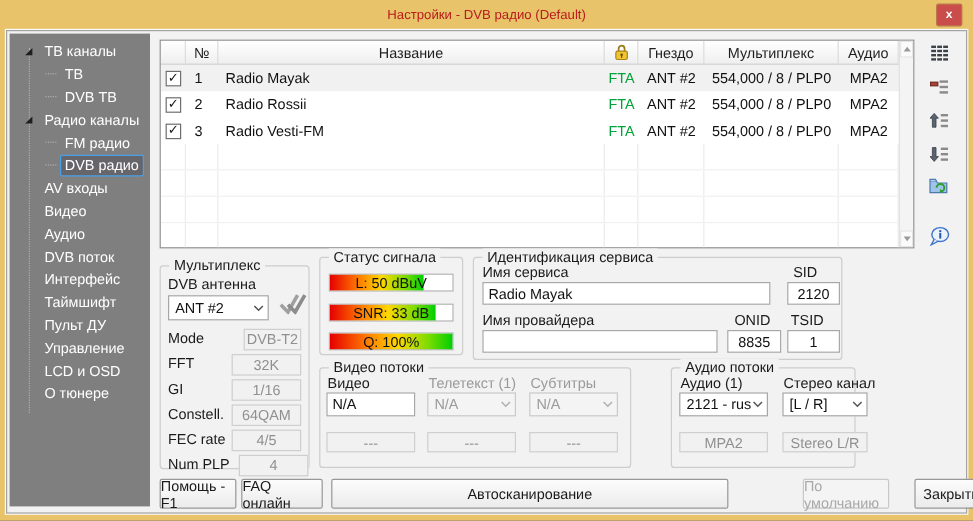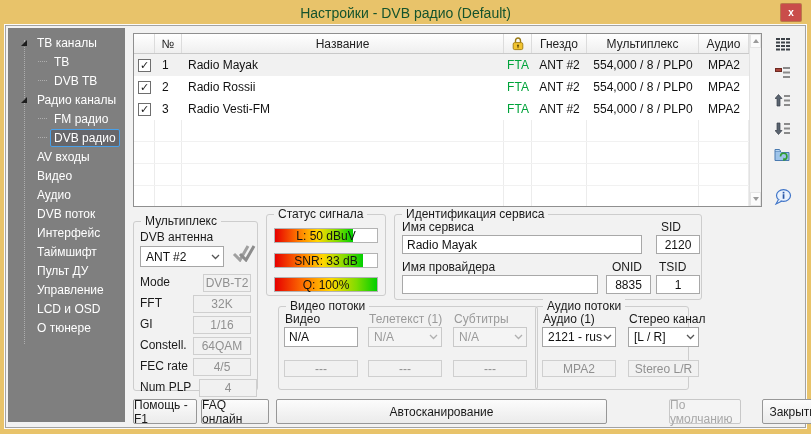--- a/index.html
+++ b/index.html
@@ -1,20 +1,20 @@
 <!DOCTYPE html>
 <html style="--frame: #e8c36a; --close_btn: #c94d4a; --sidebar_bg: #7f7f7f; --selection_border: #4aa0e8; --fta_green: #00a33a;"><head>
 <meta charset="utf-8">
 <style>
   * { margin:0; padding:0; box-sizing:border-box; }
   body { font-family:"Liberation Sans","DejaVu Sans",sans-serif; background:#555; }
   .window { position:relative; width:811px; height:434px; background:var(--frame,#e8c36a);
             overflow:hidden; font-size:12px; color:#1a1a1a; }
   .titlebar { position:absolute; top:0; left:0; right:0; height:25px; text-align:center;
-              line-height:26px; font-size:14px; color:#14532d; }
+              line-height:26px; font-size:11px; color:#b91c1c; }
   .close-btn { position:absolute; top:4px; right:10px; width:20px; height:17px;
                background:var(--close_btn,#c94d4a); color:#fff; font-size:10px; font-weight:bold;
                text-align:center; line-height:17px; border-radius:1px; cursor:default;
                box-shadow:0 0 0 1px rgba(150,60,50,.55); }
   .client { position:absolute; left:5px; top:25px; width:801px; height:403px;
             background:#f2f2f2; border:1px solid #a3a3a3; box-shadow:0 0 0 1px #fbfbfb; }
 
   
   .sidebar { position:absolute; left:8px; top:28px; width:117px; height:394px;
              background:var(--sidebar_bg,#7f7f7f); color:#fff; overflow:hidden; padding-top:5px; }
@@ -65,22 +65,22 @@
   .tool { position:absolute; left:769px; width:27px; height:22px; display:flex;
           align-items:center; justify-content:center; }
 
   
   .group { position:absolute; border:1px solid #cdcdcd; border-radius:3px; }
   .group-title { position:absolute; top:-8px; left:7px; background:#f2f2f2; padding:0 4px;
                  line-height:15px; color:#1a1a1a; white-space:nowrap; }
   .g-mux    { left:133px; top:221px; width:125px; height:170px; }
   .g-signal { left:266px; top:214px; width:120px; height:82px;  }
   .g-service{ left:394px; top:214px; width:308px; height:86px;  }
-  .g-video  { left:278px; top:306px; width:260px; height:84px;  }
-  .g-audio  { left:535px; top:306px; width:154px; height:84px;  }
+  .g-video  { left:266px; top:306px; width:260px; height:84px;  }
+  .g-audio  { left:559px; top:306px; width:154px; height:84px;  }
   .g-volume { left:720px; top:214px; width:69px;  height:177px; }
   .abs { position:absolute; }
   .lbl { position:absolute; color:#1a1a1a; white-space:nowrap; }
   .lbl.dim { color:#9a9a9a; }
 
   .txt { position:absolute; border:1px solid #a8a8a8; background:#fff; font-size:12px;
          padding:0 4px; color:#111; font-family:inherit; }
   .numbox { position:absolute; border:1px solid #a8a8a8; background:#fff; display:flex;
             align-items:center; justify-content:center; color:#111; }
   .robox { position:absolute; border:1px solid #cfcfcf; background:#f1f1f1; display:flex;

